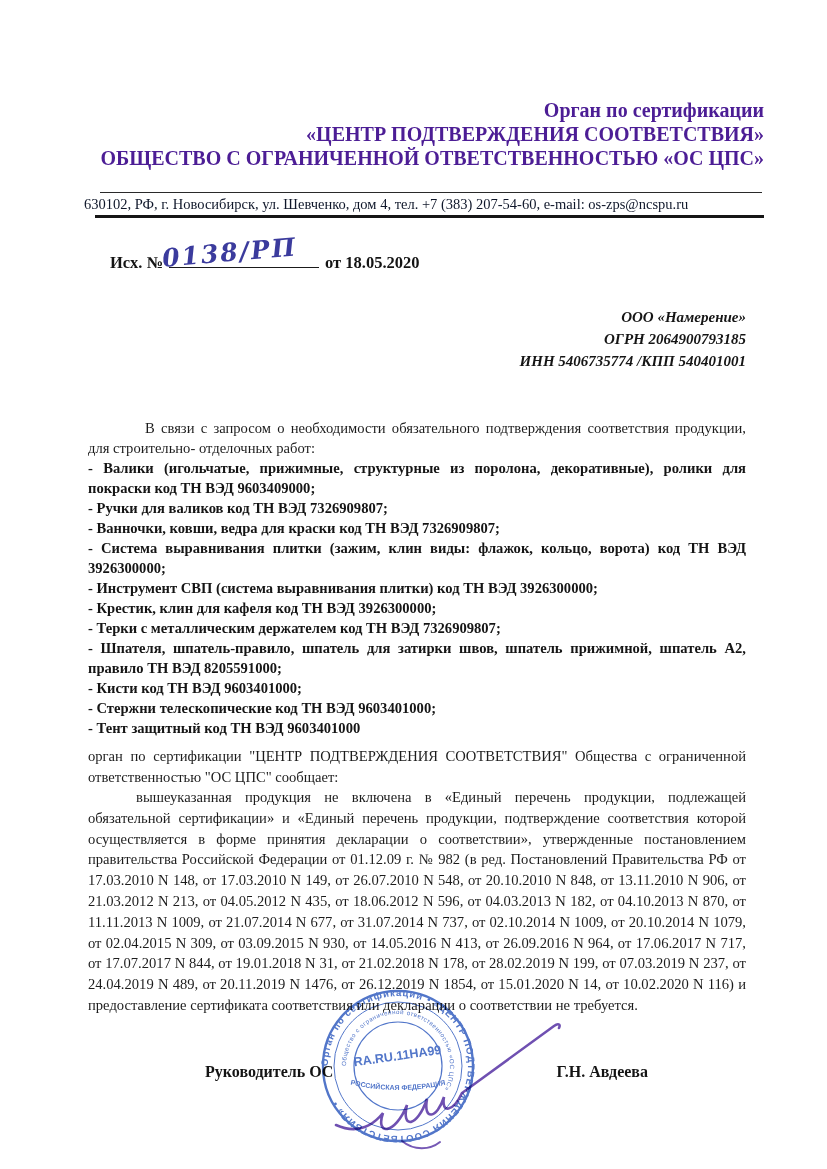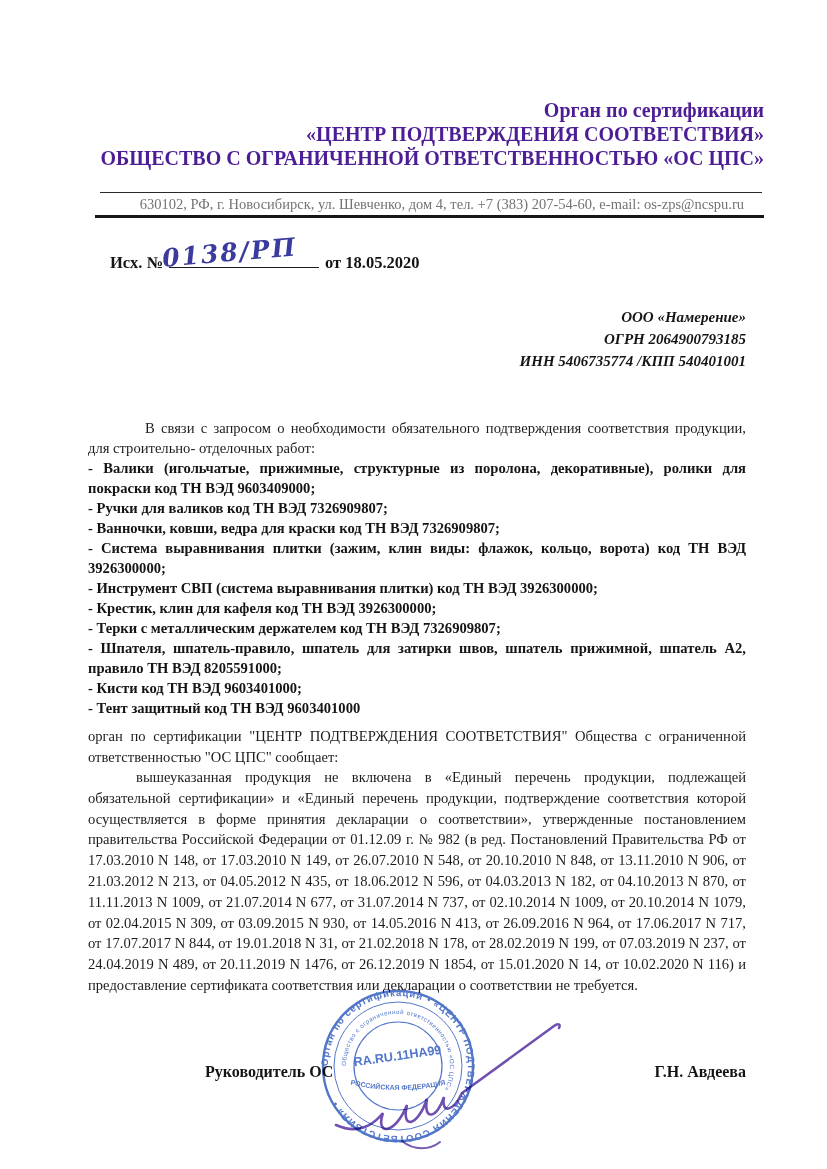--- a/index.html
+++ b/index.html
@@ -4,22 +4,22 @@
 <style>
   html,body{margin:0;padding:0;background:#ffffff;}
   .page{
     position:relative;width:827px;height:1169px;background:#ffffff;overflow:hidden;
     font-family:"Liberation Serif","DejaVu Serif",serif;color:#1c1c1c;
   }
   
   .letterhead{position:absolute;left:64px;top:98px;width:700px;text-align:right;
     font-weight:bold;font-size:20px;line-height:24px;color:#4c1d95;}
   .rule-thin{position:absolute;left:100px;top:192px;width:662px;height:0;border-top:1.4px solid #2a2a2a;}
-  .address-line{position:absolute;left:84px;top:196px;width:660px;text-align:right;
-    font-size:14.5px;color:#737373;}
+  .address-line{position:absolute;left:84px;top:196px;width:660px;text-align:left;
+    font-size:14.5px;color:#0f172a;}
   .rule-thick{position:absolute;left:95px;top:215px;width:669px;height:2.6px;background:#161616;}
   
   .ref-line{position:absolute;left:110px;top:249px;font-weight:bold;font-size:16.5px;color:#141414;}
   .ref-underline{display:inline-block;width:150px;border-bottom:1.6px solid #1a1a1a;height:18px;margin:0 6px;}
   .handwritten{
     position:absolute;left:52px;top:-12px;width:160px;
     font-family:"DejaVu Serif",serif;font-style:italic;font-weight:bold;
     font-size:25px;color:#3b3b9d;transform:rotate(-5deg);letter-spacing:2px;white-space:nowrap;
   }
   
@@ -29,21 +29,21 @@
   .body-block{position:absolute;left:88px;top:418px;width:658px;font-size:14.6px;line-height:20px;}
   .intro{margin:0;text-align:justify;text-indent:57px;}
   .items{margin:0;font-weight:bold;color:#151515;}
   .item{text-align:justify;}
   .statement{margin:8px 0 0 0;text-align:justify;line-height:20.5px;}
   .legal{margin:0;text-align:justify;text-indent:48px;line-height:20.8px;}
   
   .sig-row{position:absolute;left:88px;top:1063px;width:658px;display:flex;justify-content:space-between;
     font-weight:bold;font-size:16px;color:#141414;}
   .sig-role{margin-left:117px;}
-  .sig-name{}
+  .sig-name{margin-right:98px;}
   
   .stamp{position:absolute;left:318px;top:986px;mix-blend-mode:multiply;opacity:.88;}
   .pen-signature{position:absolute;left:290px;top:995px;mix-blend-mode:multiply;}
   .stamp text{font-family:"Liberation Sans","DejaVu Sans",sans-serif;fill:#3a63c2;}
 </style>
 </head>
 <body>
 
 <div class="page">
 
@@ -72,20 +72,21 @@
     <div class="items">
       <div class="item">- Валики (игольчатые, прижимные, структурные из поролона, декоративные), ролики для покраски код ТН ВЭД 9603409000;</div>
       <div class="item">- Ручки для валиков код ТН ВЭД 7326909807;</div>
       <div class="item">- Ванночки, ковши, ведра для краски код ТН ВЭД 7326909807;</div>
       <div class="item">- Система выравнивания плитки (зажим, клин виды: флажок, кольцо, ворота) код ТН ВЭД 3926300000;</div>
       <div class="item">- Инструмент СВП (система выравнивания плитки) код ТН ВЭД 3926300000;</div>
       <div class="item">- Крестик, клин для кафеля код ТН ВЭД 3926300000;</div>
       <div class="item">- Терки с металлическим держателем код ТН ВЭД 7326909807;</div>
       <div class="item">- Шпателя, шпатель-правило, шпатель для затирки швов, шпатель прижимной, шпатель А2, правило ТН ВЭД 8205591000;</div>
       <div class="item">- Кисти код ТН ВЭД 9603401000;</div>
+      <div class="item">- Стержни телескопические код ТН ВЭД 9603401000;</div>
       <div class="item">- Тент защитный код ТН ВЭД 9603401000</div>
     </div>
     <p class="statement">орган по сертификации "ЦЕНТР ПОДТВЕРЖДЕНИЯ СООТВЕТСТВИЯ" Общества с ограниченной ответственностью "ОС ЦПС" сообщает:</p>
     <p class="legal">вышеуказанная продукция не включена  в «Единый перечень продукции, подлежащей обязательной сертификации» и «Единый перечень продукции, подтверждение соответствия которой осуществляется в форме принятия декларации о соответствии», утвержденные постановлением правительства Российской Федерации от 01.12.09 г. № 982 (в ред. Постановлений Правительства РФ от 17.03.2010 N 148, от 17.03.2010 N 149, от 26.07.2010 N 548, от 20.10.2010 N 848, от 13.11.2010 N 906, от 21.03.2012 N 213, от 04.05.2012 N 435, от 18.06.2012 N 596, от 04.03.2013 N 182, от 04.10.2013 N 870, от 11.11.2013 N 1009, от 21.07.2014 N 677, от 31.07.2014 N 737, от 02.10.2014 N 1009, от 20.10.2014 N 1079, от 02.04.2015 N 309, от 03.09.2015 N 930, от 14.05.2016 N 413, от 26.09.2016 N 964, от 17.06.2017 N 717, от 17.07.2017 N 844, от 19.01.2018 N 31, от 21.02.2018 N 178, от 28.02.2019 N 199, от 07.03.2019 N 237, от 24.04.2019 N 489, от 20.11.2019 N 1476, от 26.12.2019 N 1854, от 15.01.2020 N 14, от 10.02.2020 N 116) и предоставление сертификата соответствия или декларации о соответствии не требуется.</p>
   </div>
 
   <div class="sig-row">
     <span class="sig-role">Руководитель ОС</span>
     <span class="sig-name">Г.Н. Авдеева</span>
   </div>

